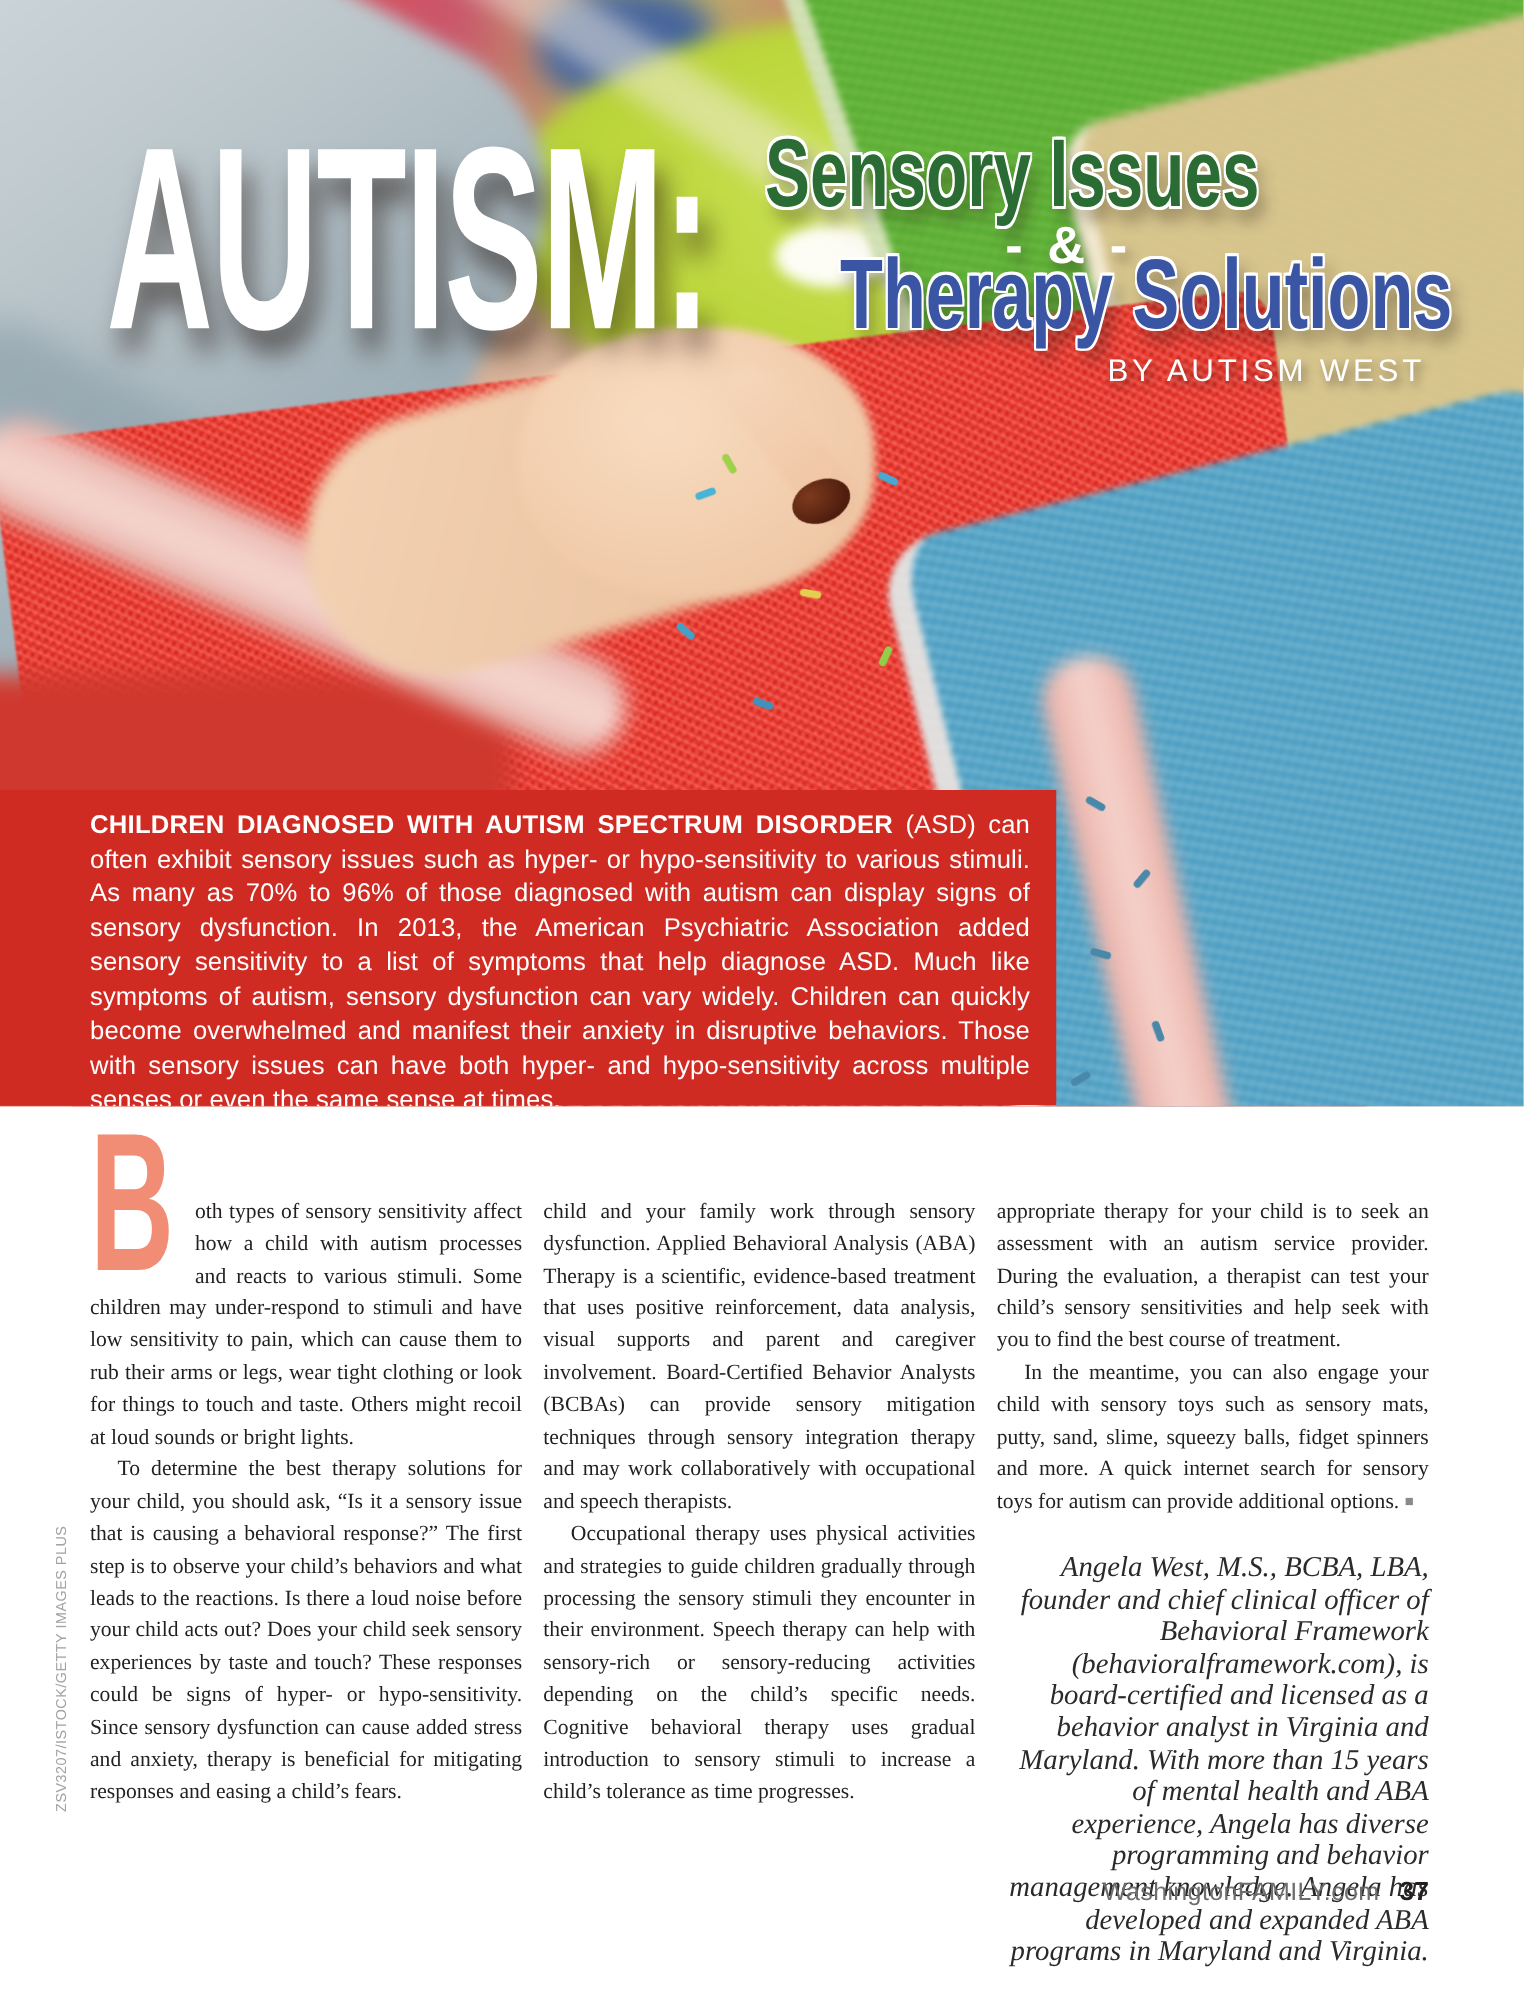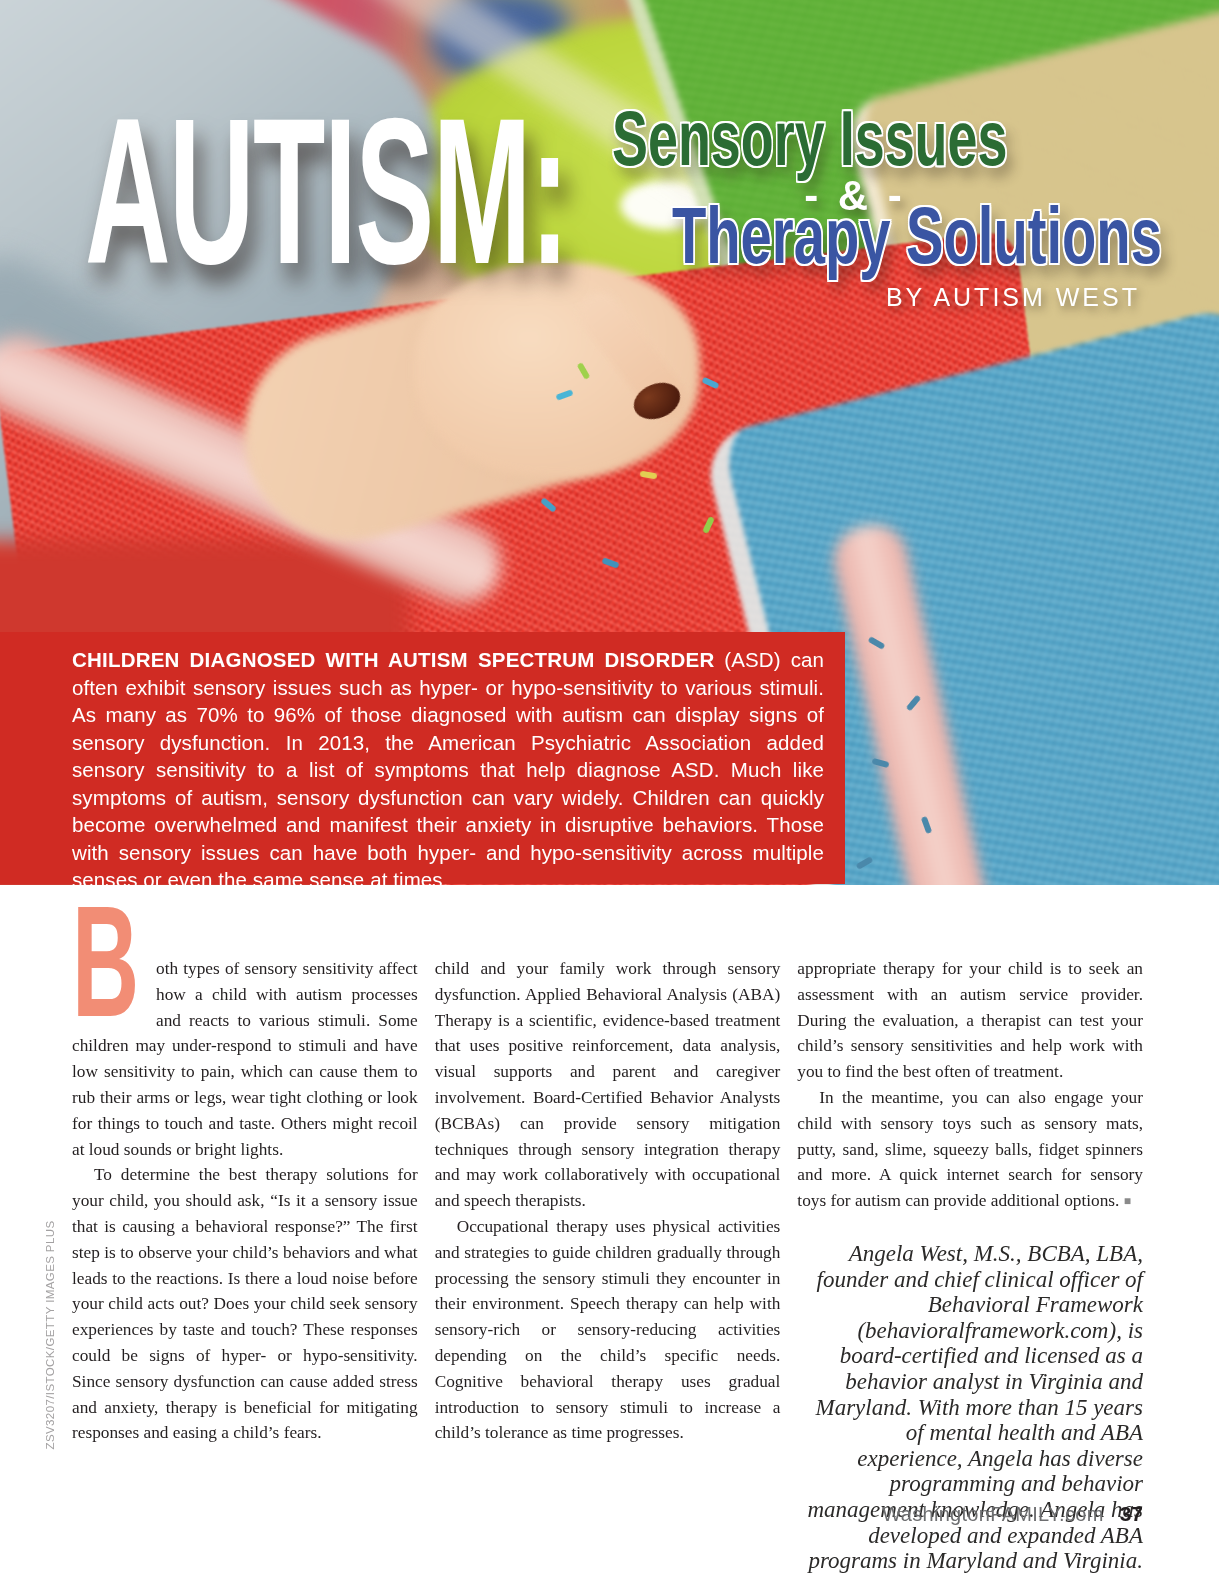--- a/index.html
+++ b/index.html
@@ -175,21 +175,21 @@
       <p><span class="dropcap">
             <span>B</span>
           </span><span>oth types of sensory sensitivity affect how a child with autism processes and reacts to various stimuli. Some children may under-respond to stimuli and have low sensitivity to pain, which can cause them to rub their arms or legs, wear tight clothing or look for things to touch and taste. Others might recoil at loud sounds or bright lights.</span></p>
       <p class="indent">To determine the best therapy solutions for your child, you should ask, “Is it a sensory issue that is causing a behavioral response?” The first step is to observe your child’s behaviors and what leads to the reactions. Is there a loud noise before your child acts out? Does your child seek sensory experiences by taste and touch? These responses could be signs of hyper- or hypo-sensitivity. Since sensory dysfunction can cause added stress and anxiety, therapy is beneficial for mitigating responses and easing a child’s fears.</p>
     </div>
     <div class="col">
       <p>child and your family work through sensory dysfunction. Applied Behavioral Analysis (ABA) Therapy is a scientific, evidence-based treatment that uses positive reinforcement, data analysis, visual supports and parent and caregiver involvement. Board-Certified Behavior Analysts (BCBAs) can provide sensory mitigation techniques through sensory integration therapy and may work collaboratively with occupational and speech therapists.</p>
       <p class="indent">Occupational therapy uses physical activities and strategies to guide children gradually through processing the sensory stimuli they encounter in their environment. Speech therapy can help with sensory-rich or sensory-reducing activities depending on the child’s specific needs. Cognitive behavioral therapy uses gradual introduction to sensory stimuli to increase a child’s tolerance as time progresses.</p>
     </div>
     <div class="col">
-      <p>appropriate therapy for your child is to seek an assessment with an autism service provider. During the evaluation, a therapist can test your child’s sensory sensitivities and help work with you to find the best often of treatment.</p>
+      <p>appropriate therapy for your child is to seek an assessment with an autism service provider. During the evaluation, a therapist can test your child’s sensory sensitivities and help seek with you to find the best course of treatment.</p>
       <p class="indent"><span>In the meantime, you can also engage your child with sensory toys such as sensory mats, putty, sand, slime, squeezy balls, fidget spinners and more. A quick internet search for sensory toys for autism can provide additional options.</span>
         <span class="endmark">■</span></p>
       <p class="bio">Angela West, M.S., BCBA, LBA, founder and chief clinical officer of Behavioral Framework (behavioralframework.com), is board-certified and licensed as a behavior analyst in Virginia and Maryland. With more than 15 years of mental health and ABA experience, Angela has diverse programming and behavior management knowledge. Angela has developed and expanded ABA programs in Maryland and Virginia.</p>
     </div>
   </div>
 
   <div class="credit">ZSV3207/ISTOCK/GETTY IMAGES PLUS</div>
 
   <div class="footer">
     <span class="site">WashingtonFAMILY.com</span><span class="num">37</span>

